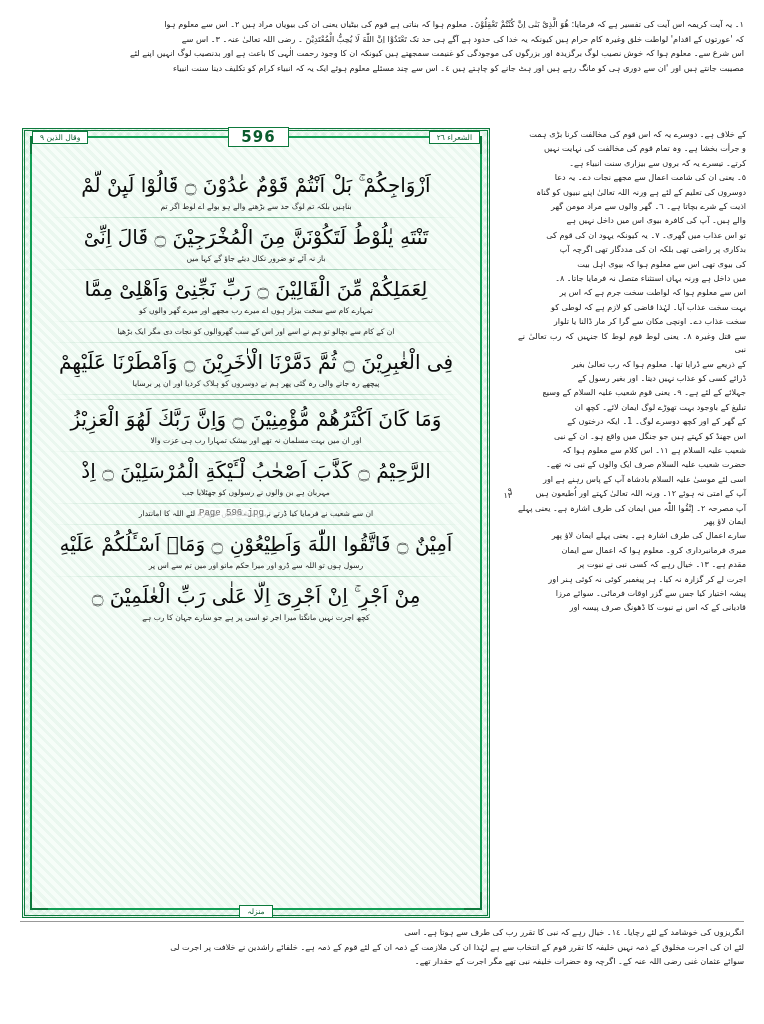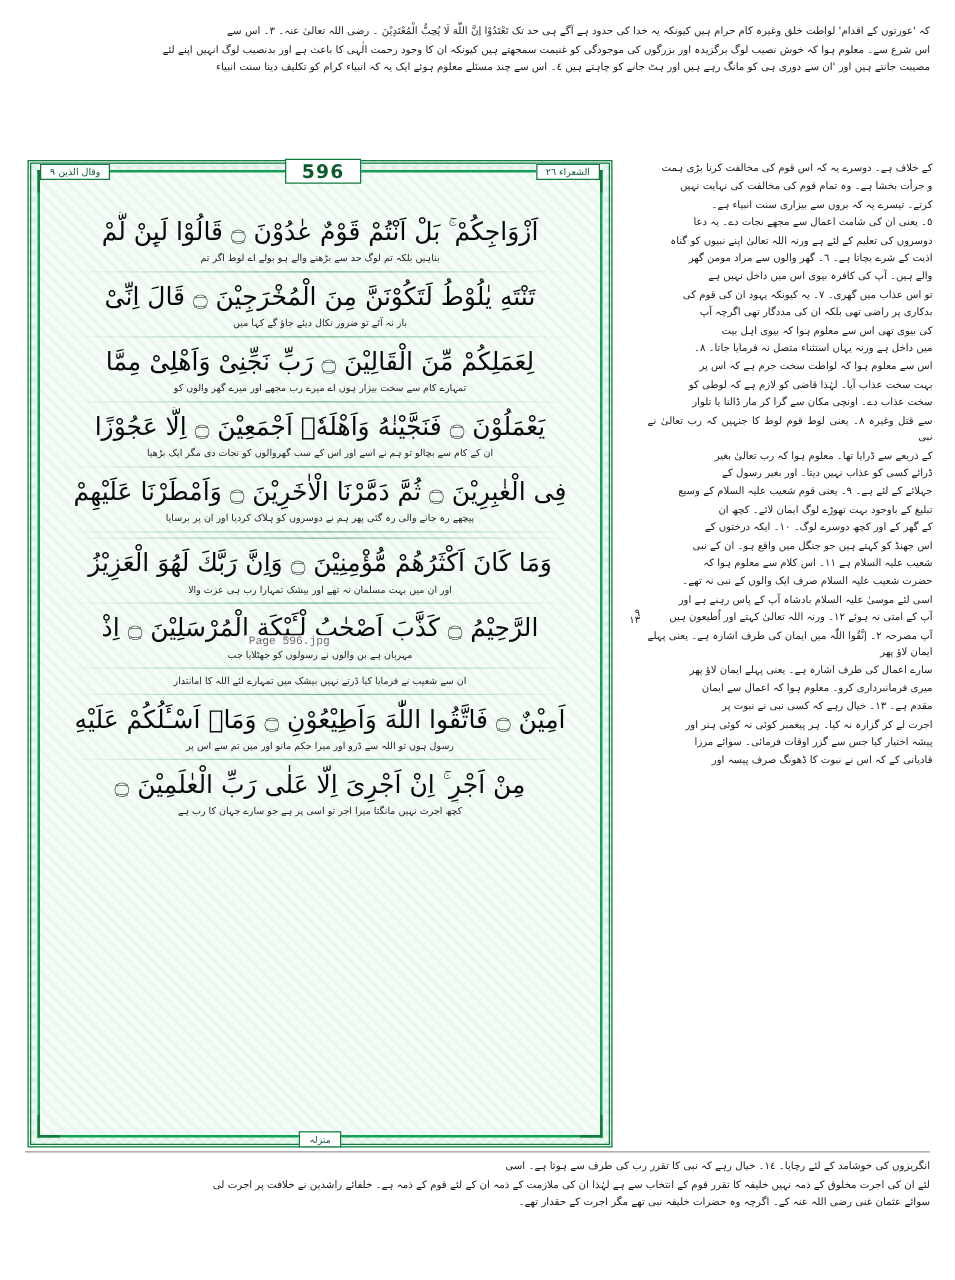--- a/index.html
+++ b/index.html
@@ -198,20 +198,21 @@
     background: rgba(255,255,255,0.72);
     padding: 0 3px;
   }
 </style>
 </head>
 <body>
 
 <div class="page">
 
   <div class="top-commentary urdu">
+    <p>١۔ یہ آیت کریمہ اس آیت کی تفسیر ہے کہ فرمایا: هُوَ الَّذِىْ بَنٰى اِنَّ كُنْتُمْ تَعْقِلُوْنَ۔ معلوم ہوا کہ بناتی ہے قوم کی بیٹیاں یعنی ان کی بیویاں مراد ہیں ٢۔ اس سے معلوم ہوا</p>
     <p>کہ 'عورتوں کے اقدام' لواطت خلق وغیرہ کام حرام ہیں کیونکہ یہ خدا کی حدود ہے آگے ہی حد تک تَعْتَدُوْا اِنَّ اللّٰهَ لَا يُحِبُّ الْمُعْتَدِيْنَ ۔ رضی اللہ تعالیٰ عنہ۔ ٣۔ اس سے</p>
     <p>اس شرع سے۔ معلوم ہوا کہ خوش نصیب لوگ برگزیدہ اور بزرگوں کی موجودگی کو غنیمت سمجھتے ہیں کیونکہ ان کا وجود رحمت الٰہی کا باعث ہے اور بدنصیب لوگ انہیں اپنے لئے</p>
     <p>مصیبت جانتے ہیں اور 'ان سے دوری ہی کو مانگ رہے ہیں اور ہٹ جانے کو چاہتے ہیں ٤۔ اس سے چند مسئلے معلوم ہوئے ایک یہ کہ انبیاء کرام کو تکلیف دینا سنت انبیاء</p>
   </div>
 
   <div class="quran-frame">
     <div class="quran-inner">
       <span class="frame-corner fc-tl"></span>
       <span class="frame-corner fc-tr"></span>
       <span class="frame-corner fc-bl"></span>
@@ -230,21 +231,20 @@
         <div class="sep-line"></div>
 
         <div class="ayah-row">تَنْتَهِ يٰلُوْطُ لَتَكُوْنَنَّ مِنَ الْمُخْرَجِيْنَ ۝ قَالَ اِنِّىْ</div>
         <div class="trans-row">باز نہ آئے تو ضرور نکال دیئے جاؤ گے کہا میں</div>
         <div class="sep-line"></div>
 
         <div class="ayah-row">لِعَمَلِكُمْ مِّنَ الْقَالِيْنَ ۝ رَبِّ نَجِّنِىْ وَاَهْلِىْ مِمَّا</div>
         <div class="trans-row">تمہارے کام سے سخت بیزار ہوں اے میرے رب مجھے اور میرے گھر والوں کو</div>
         <div class="sep-line"></div>
 
-        <div class="ayah-row">يَعْمَلُوْنَ ۝ فَنَجَّيْنٰهُ وَاَهْلَهٗۤ اَجْمَعِيْنَ ۝ اِلَّا عَجُوْزًا</div>
         <div class="trans-row">ان کے کام سے بچالو تو ہم نے اسے اور اس کے سب گھروالوں کو نجات دی مگر ایک بڑھیا</div>
         <div class="sep-line"></div>
 
         <div class="ayah-row">فِى الْغٰبِرِيْنَ ۝ ثُمَّ دَمَّرْنَا الْاٰخَرِيْنَ ۝ وَاَمْطَرْنَا عَلَيْهِمْ</div>
         <div class="trans-row">پیچھے رہ جانے والی رہ گئی پھر ہم نے دوسروں کو ہلاک کردیا اور ان پر برسایا</div>
         <div class="sep-line"></div>
 
         <div class="sep-line"></div>
 
         <div class="ayah-row">وَمَا كَانَ اَكْثَرُهُمْ مُّؤْمِنِيْنَ ۝ وَاِنَّ رَبَّكَ لَهُوَ الْعَزِيْزُ</div>
@@ -291,21 +291,21 @@
     <p>کی بیوی تھی اس سے معلوم ہوا کہ بیوی اہل بیت</p>
     <p>میں داخل ہے ورنہ یہاں استثناء متصل نہ فرمایا جاتا۔ ٨۔</p>
     <p>اس سے معلوم ہوا کہ لواطت سخت جرم ہے کہ اس پر</p>
     <p>بہت سخت عذاب آیا۔ لہٰذا قاضی کو لازم ہے کہ لوطی کو</p>
     <p>سخت عذاب دے۔ اونچی مکان سے گرا کر مار ڈالنا یا تلوار</p>
     <p>سے قتل وغیرہ ٨۔ یعنی لوط قوم لوط کا جنہیں کہ رب تعالیٰ نے نبی</p>
     <p>کے ذریعے سے ڈرایا تھا۔ معلوم ہوا کہ رب تعالیٰ بغیر</p>
     <p>ڈرائے کسی کو عذاب نہیں دیتا۔ اور بغیر رسول کے</p>
     <p>جہلائے کے لئے ہے۔ ٩۔ یعنی قوم شعیب علیہ السلام کے وسیع</p>
     <p>تبلیغ کے باوجود بہت تھوڑے لوگ ایمان لائے۔ کچھ ان</p>
-    <p>کے گھر کے اور کچھ دوسرے لوگ۔ ١٠۔ ایکہ درختوں کے</p>
+    <p>کے گھر کے اور کچھ دوسرے لوگ۔ 1۔ ایکہ درختوں کے</p>
     <p>اس جھنڈ کو کہتے ہیں جو جنگل میں واقع ہو۔ ان کے نبی</p>
     <p>شعیب علیہ السلام ہے ١١۔ اس کلام سے معلوم ہوا کہ</p>
     <p>حضرت شعیب علیہ السلام صرف ایک والوں کے نبی نہ تھے۔</p>
     <p>اسی لئے موسیٰ علیہ السلام بادشاہ آپ کے پاس رہنے ہے اور</p>
     <p>آپ کے امتی نہ ہوئے ١٢۔ ورنہ اللہ تعالیٰ کہتے اور اُطیعون ہیں</p>
     <p>آپ مصرحہ ٢۔ إنَّقُوا اللّٰہ میں ایمان کی طرف اشارہ ہے۔ یعنی پہلے ایمان لاؤ پھر</p>
     <p>سارے اعمال کی طرف اشارہ ہے۔ یعنی پہلے ایمان لاؤ پھر</p>
     <p>میری فرمانبرداری کرو۔ معلوم ہوا کہ اعمال سے ایمان</p>
     <p>مقدم ہے۔ ١٣۔ خیال رہے کہ کسی نبی نے نبوت پر</p>
     <p>اجرت لے کر گزارہ نہ کیا۔ ہر پیغمبر کوئی نہ کوئی ہنر اور</p>

